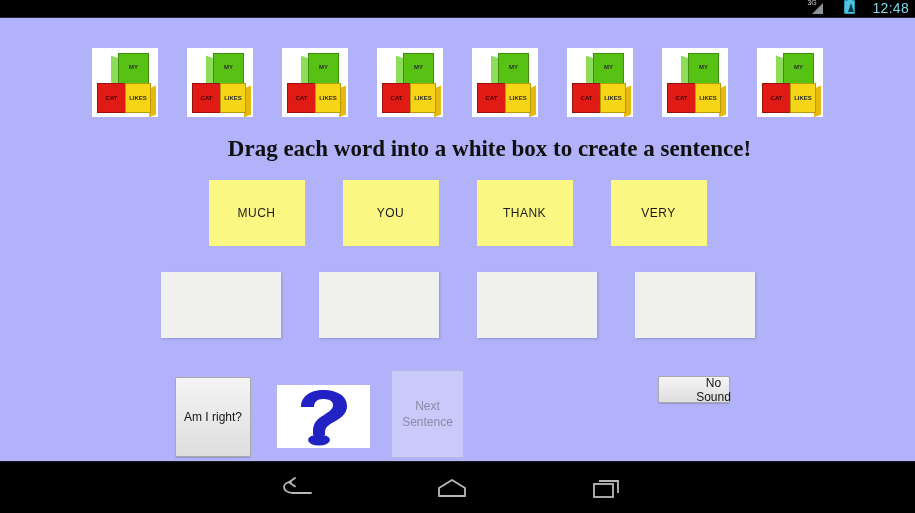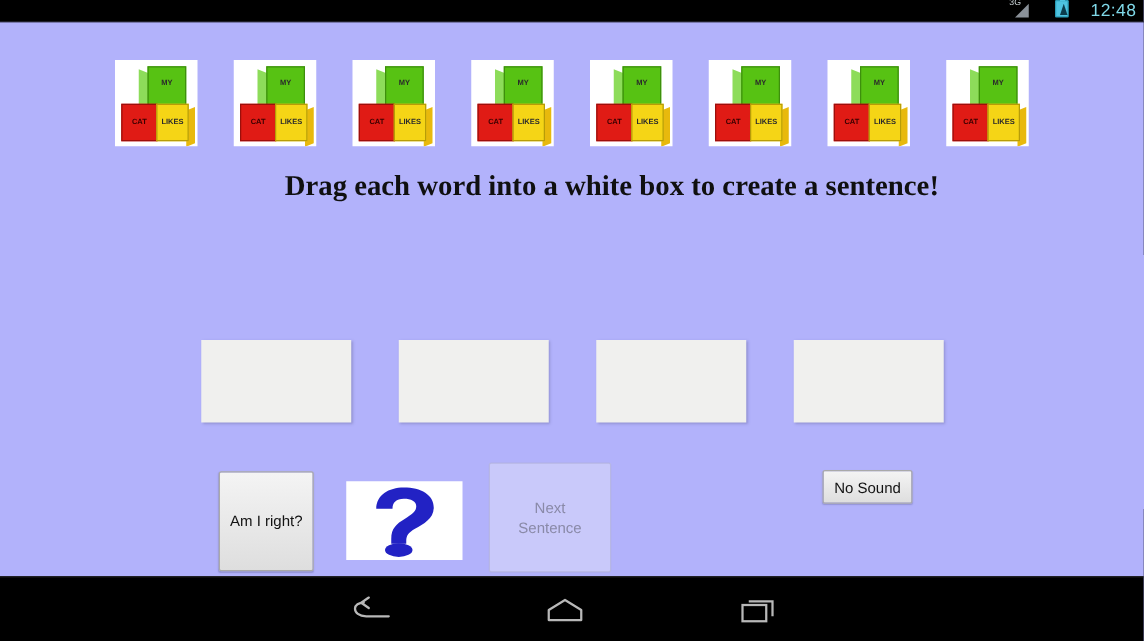--- a/index.html
+++ b/index.html
@@ -252,37 +252,38 @@
     width: 93px; height: 63px;
     background: #ffffff;
     display: flex;
     align-items: center;
     justify-content: center;
     overflow: hidden;
   }
   #qmark-img svg { display: block; }
   #btn-next {
     left: 391px; top: 12px;
-    width: 98px; height: 88px;
+    width: 73px; height: 88px;
     font-size: 12px;
     line-height: 16px;
     color: #8a8aa8;
     background: rgba(238,238,250,0.38);
     border: 1px solid rgba(160,160,200,0.45);
     box-shadow: none;
   }
   #btn-newgame {
     left: 527px; top: 17px;
     width: 89px; height: 83px;
     font-size: 15px;
   }
   #btn-nosound {
     left: 658px; top: 18px;
     width: 72px; height: 27px;
     font-size: 12px;
+    padding-left: 39px;
   }
   #btn-stats {
     left: 658px; top: 51px;
     width: 72px; height: 48px;
     font-size: 15px;
   }
 
   
   #nav-bar {
     position: absolute;
@@ -429,20 +430,26 @@
             <div class="blk-txt">CAT</div>
           </div>
         <div class="blk blk-yellow">
             <div class="blk-txt">LIKES</div>
           </div>
       </div>
     </div>
 
     <div id="instruction">Drag each word into a white box to create a sentence!</div>
 
+    <div id="word-row">
+      <div class="word-tile">MUCH</div>
+      <div class="word-tile">YOU</div>
+      <div class="word-tile">THANK</div>
+      <div class="word-tile">VERY</div>
+    </div>
 
     <div id="drop-row">
       <div class="drop-box"></div>
       <div class="drop-box"></div>
       <div class="drop-box"></div>
       <div class="drop-box"></div>
     </div>
 
     <div id="control-row">
 

